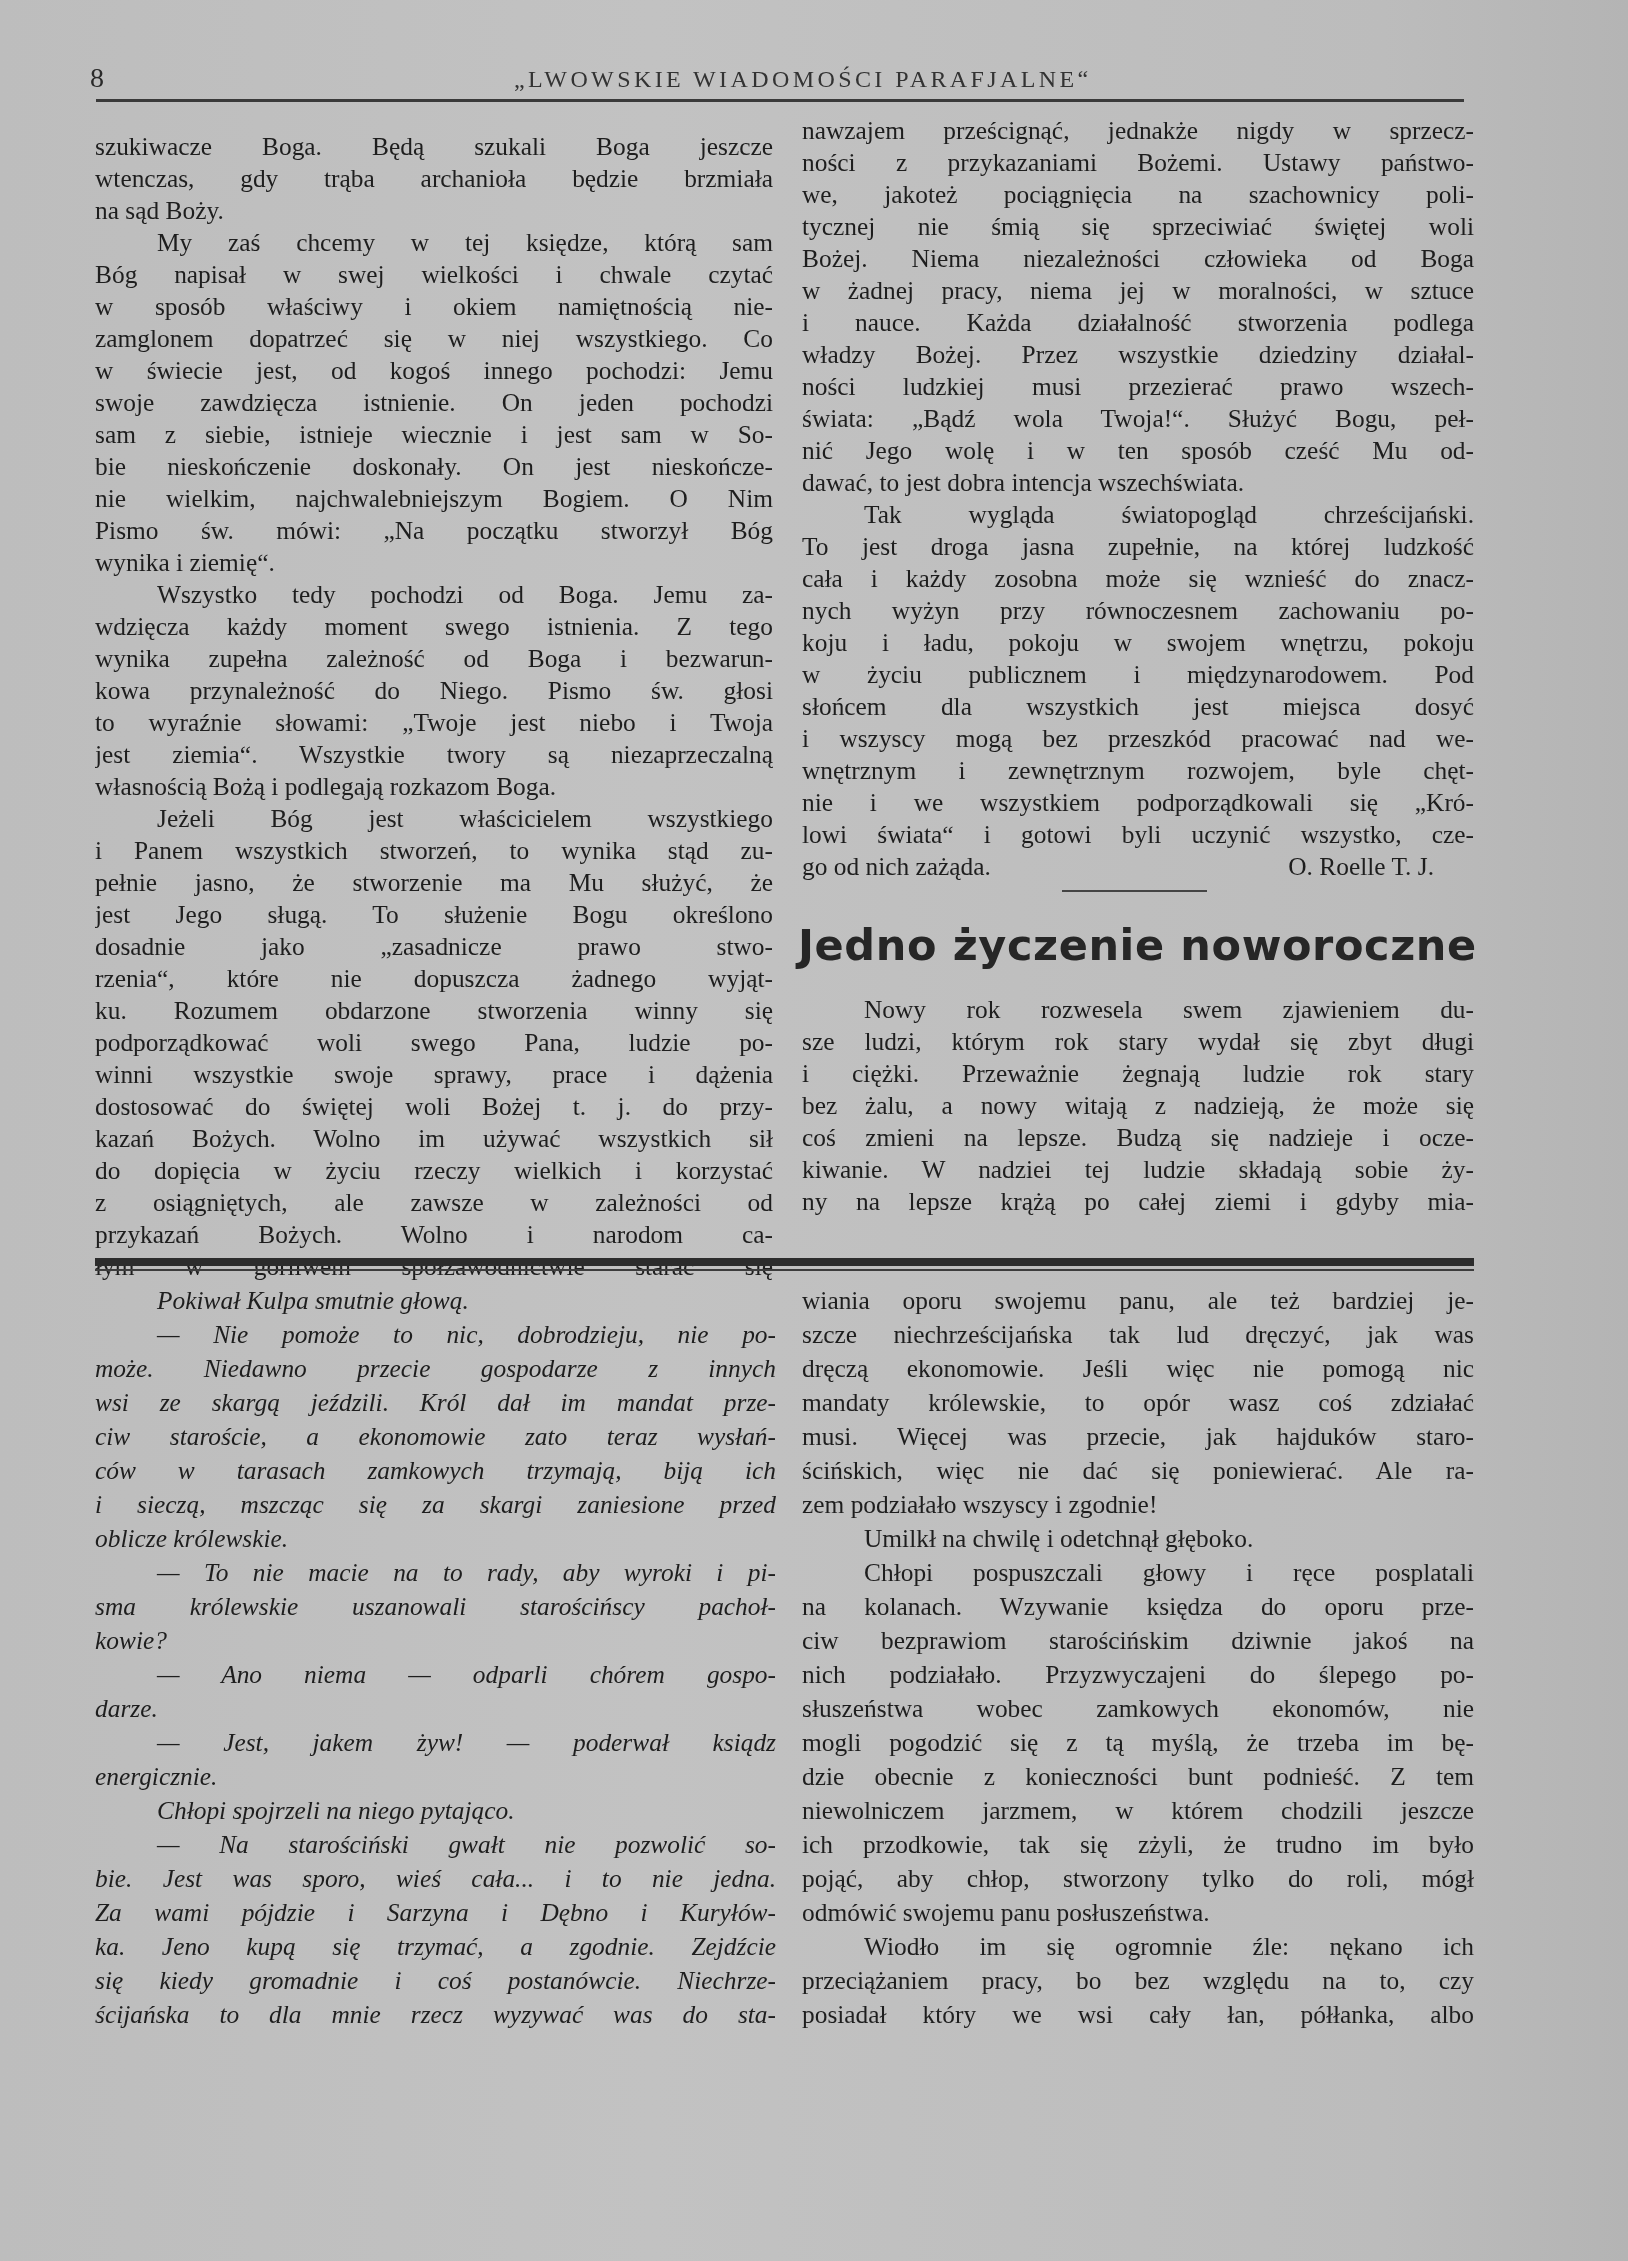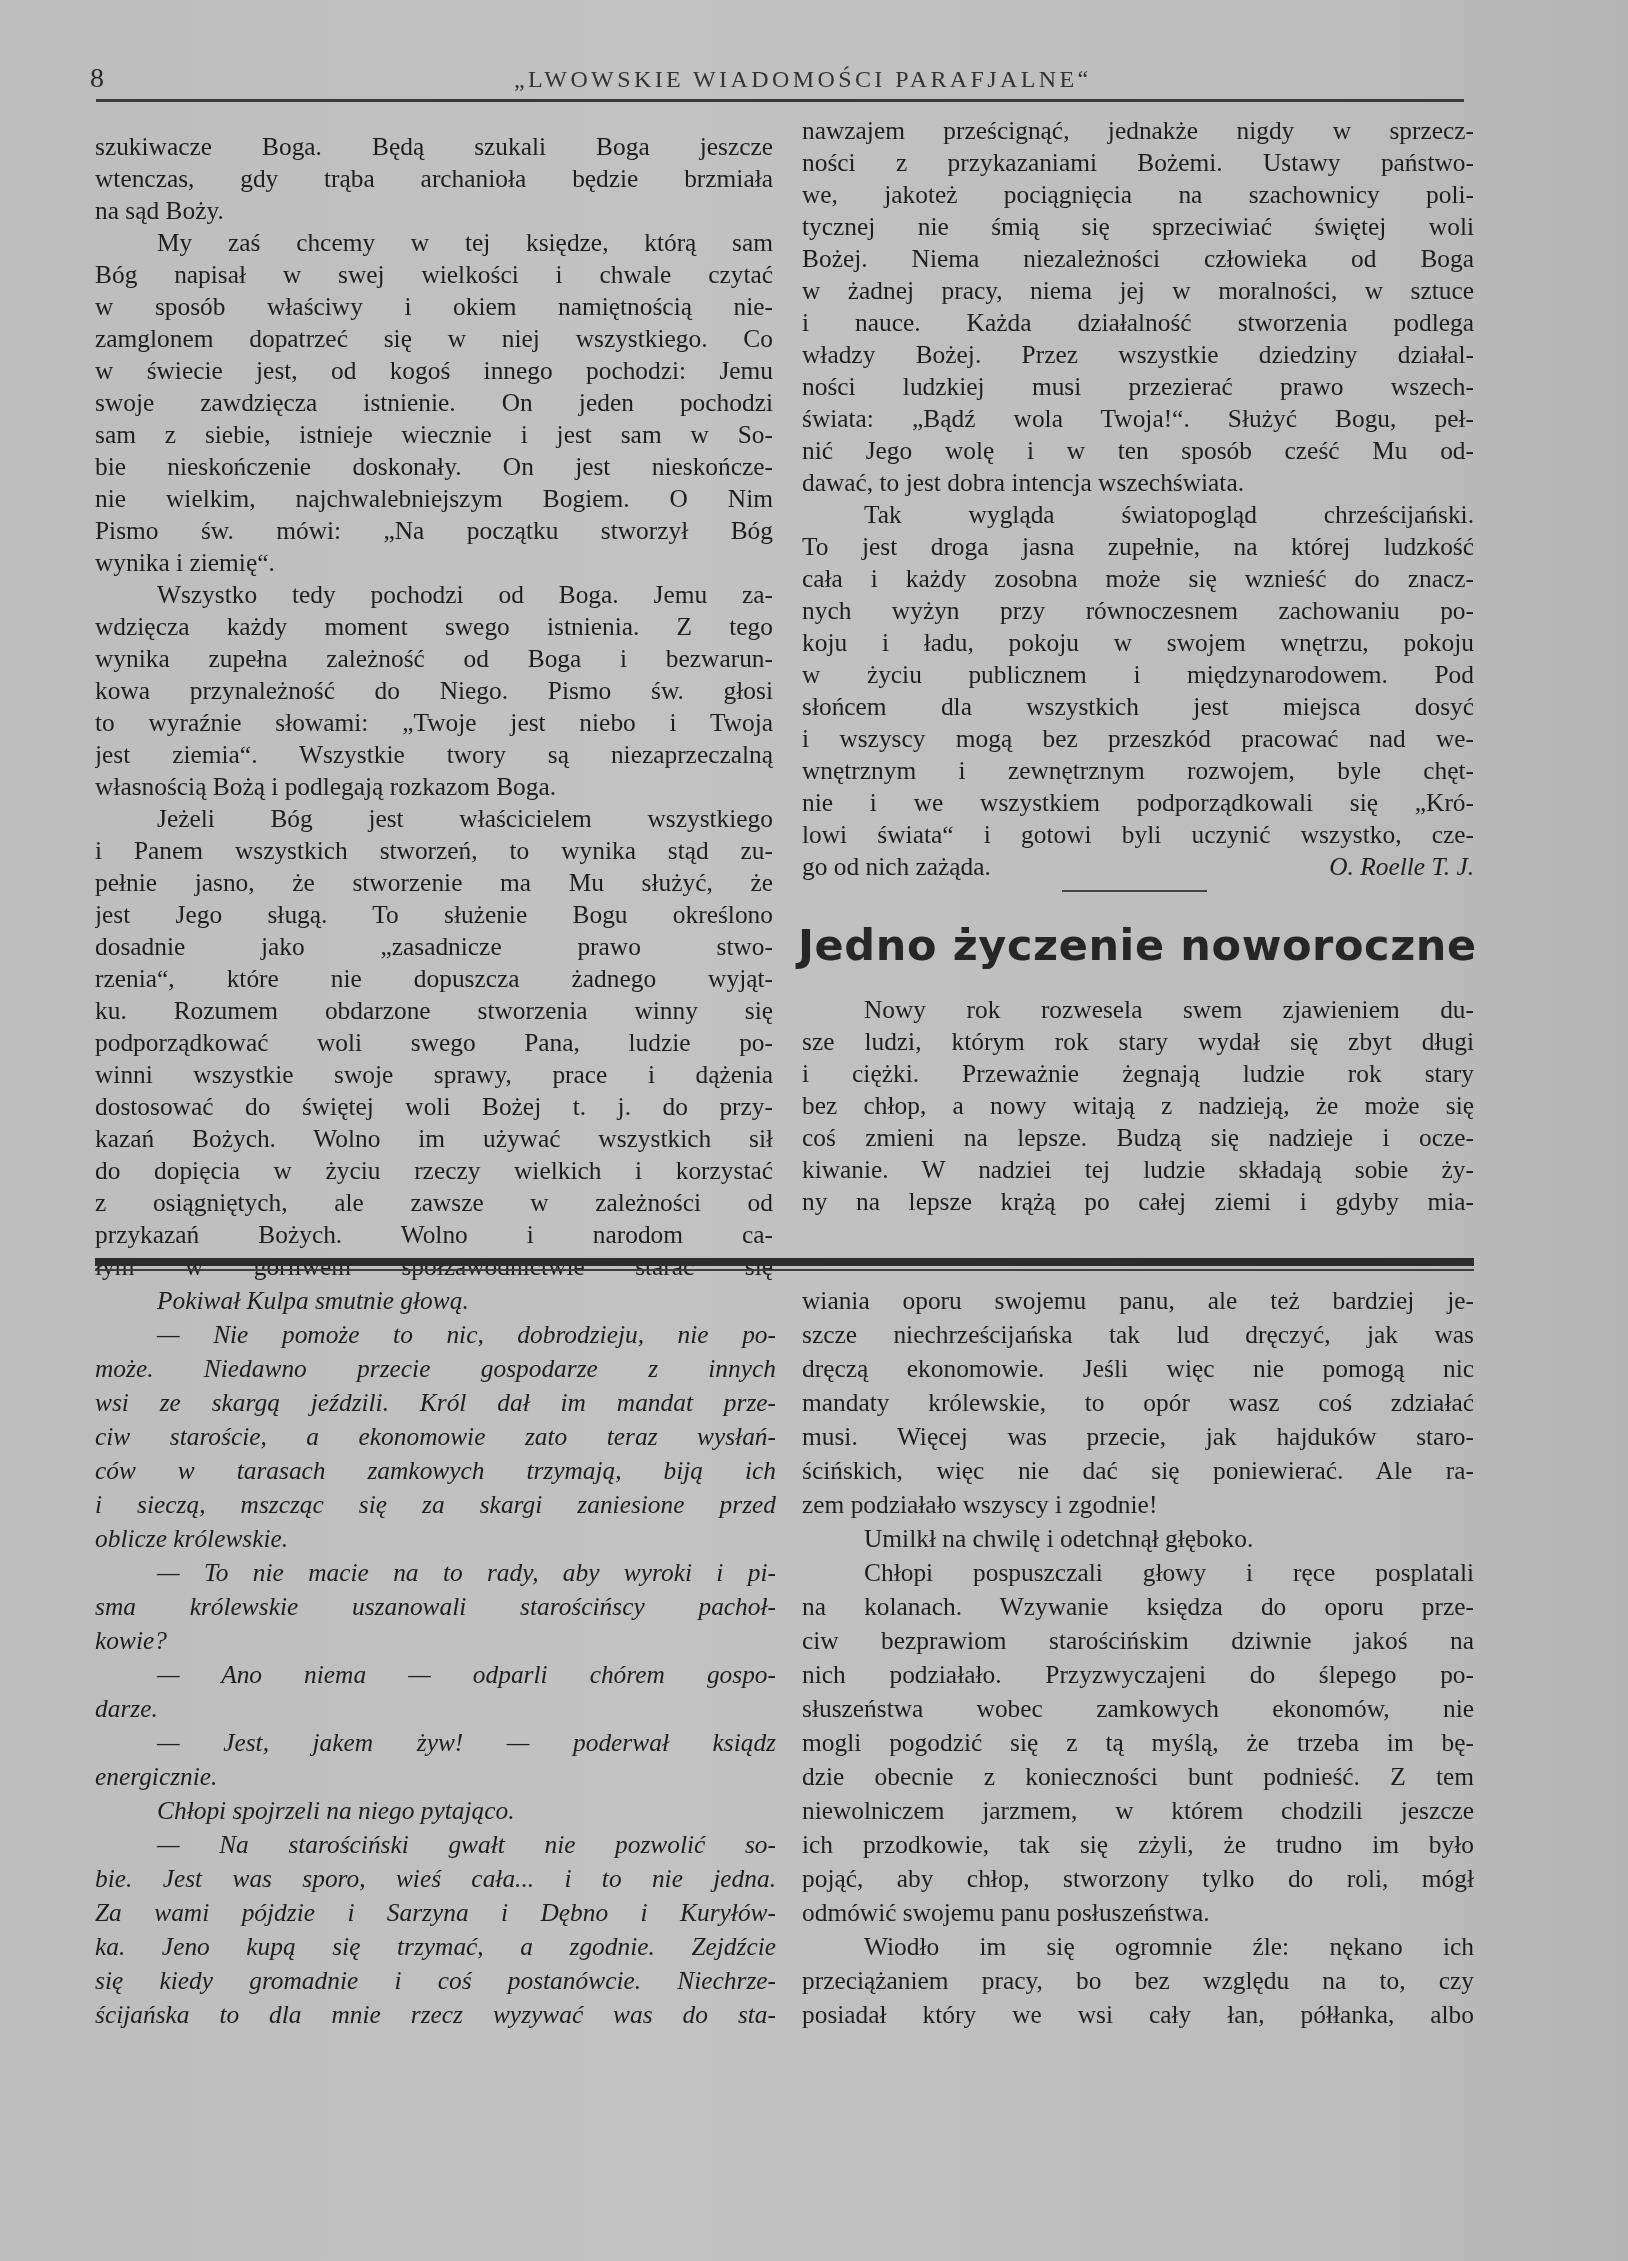--- a/index.html
+++ b/index.html
@@ -27,21 +27,21 @@
     position: absolute; left: 96px; top: 99px; width: 1368px; height: 2.8px; background: #3a3a3a;
   }
   .col {
     position: absolute; font-size: 25.4px; line-height: 32px; text-align: justify;
   }
   .col .line { display: block; text-align-last: justify; white-space: nowrap; overflow: hidden; }
   .col .line.last { text-align-last: left; }
   .col .line.ind { padding-left: 62px; }
   .top-left { left: 95px; top: 130px; width: 678px; }
   .top-right { left: 802px; top: 114px; width: 672px; }
-  .signature { font-style: italic; float: right; }
+  .signature { float: right; margin-right: 40px; }
   .short-rule {
     position: absolute; left: 1062px; top: 890px; width: 145px; height: 1.7px; background: #444;
   }
   .article-title {
     position: absolute; left: 798px; top: 920px; width: 678px;
     font-family: "DejaVu Sans", "Liberation Sans", sans-serif; font-weight: bold;
     font-size: 43px; letter-spacing: 0.6px; color: #262626; white-space: nowrap;
   }
   .article2 { left: 802px; top: 993px; width: 672px; }
   .section-rule-thick {
@@ -128,21 +128,21 @@
       <span class="line">lowi świata“ i gotowi byli uczynić wszystko, cze-</span>
       <span class="line last">go od nich zażąda.<span class="signature">O. Roelle T. J.</span></span>
     </div>
 
   <div class="short-rule"></div>
   <div class="article-title">Jedno życzenie noworoczne</div>
   <div class="col article2">
       <span class="line ind">Nowy rok rozwesela swem zjawieniem du-</span>
       <span class="line">sze ludzi, którym rok stary wydał się zbyt długi</span>
       <span class="line">i ciężki. Przeważnie żegnają ludzie rok stary</span>
-      <span class="line">bez chłop, a nowy witają z nadzieją, że może się</span>
+      <span class="line">bez żalu, a nowy witają z nadzieją, że może się</span>
       <span class="line">coś zmieni na lepsze. Budzą się nadzieje i ocze-</span>
       <span class="line">kiwanie. W nadziei tej ludzie składają sobie ży-</span>
       <span class="line">ny na lepsze krążą po całej ziemi i gdyby mia-</span>
     </div>
 
   <div class="section-rule-thick"></div>
   <div class="section-rule-thin"></div>
 
   <div class="col bottom-left">
       <span class="line ind last">Pokiwał Kulpa smutnie głową.</span>

